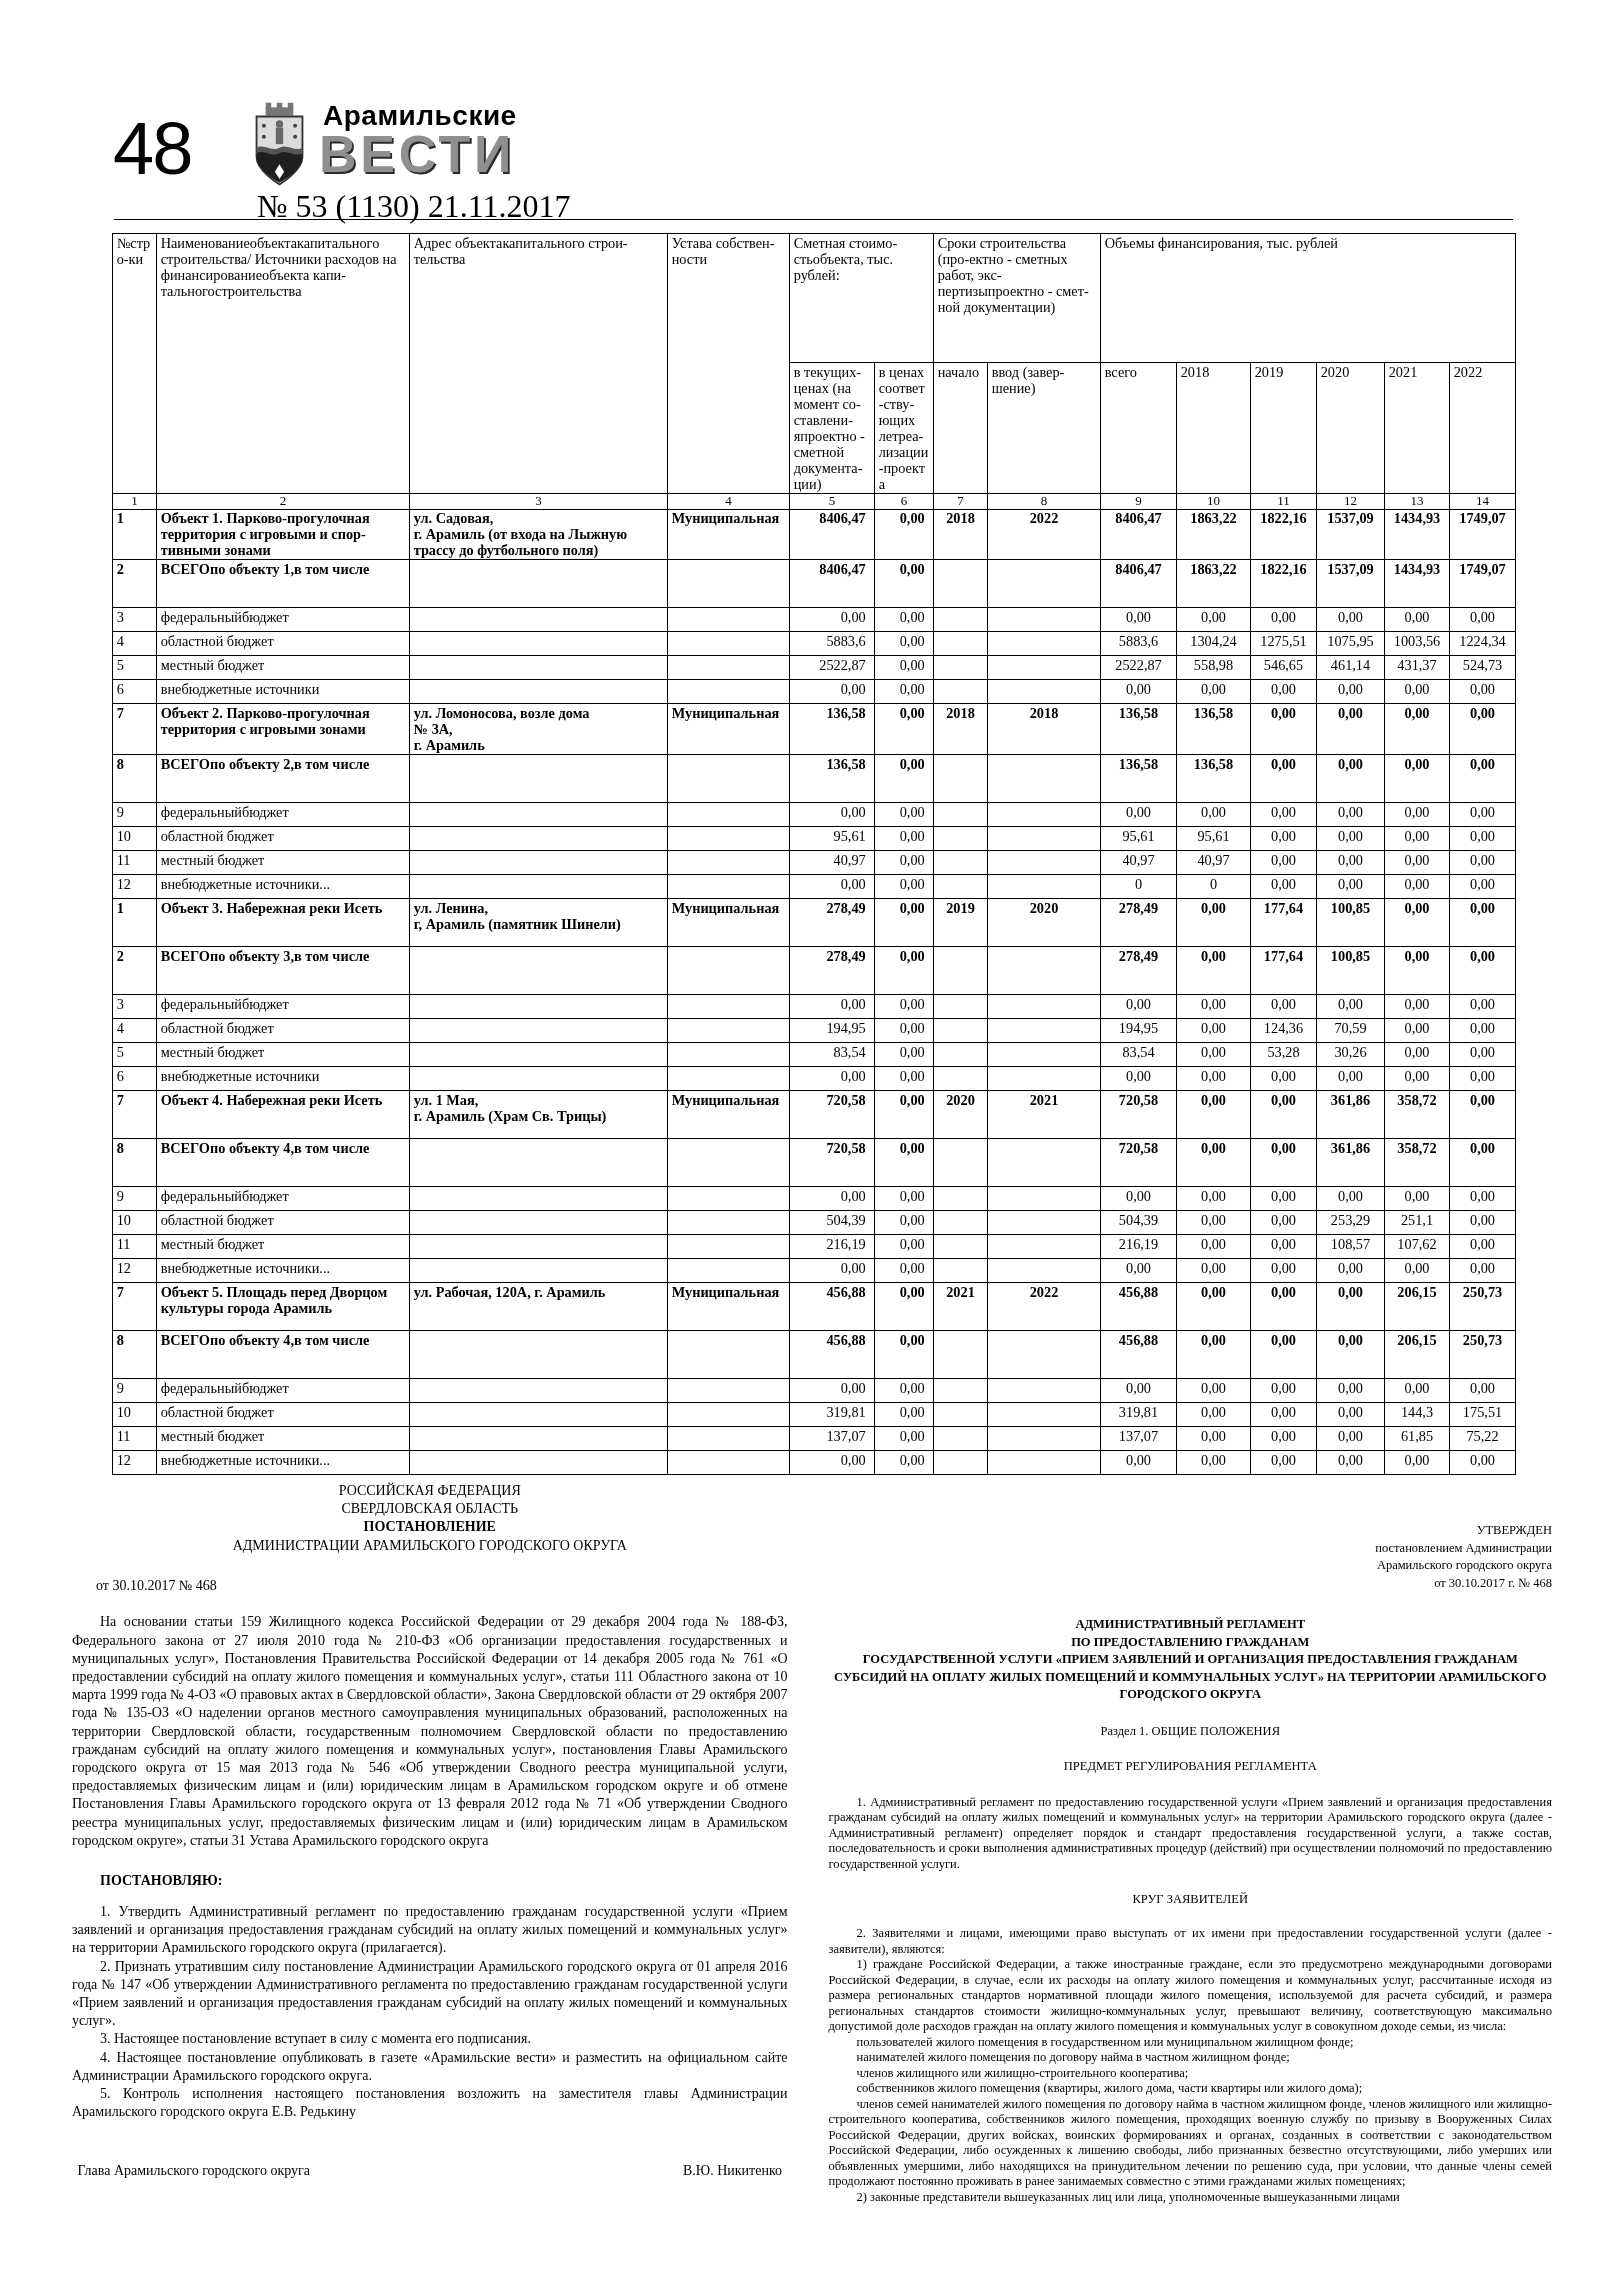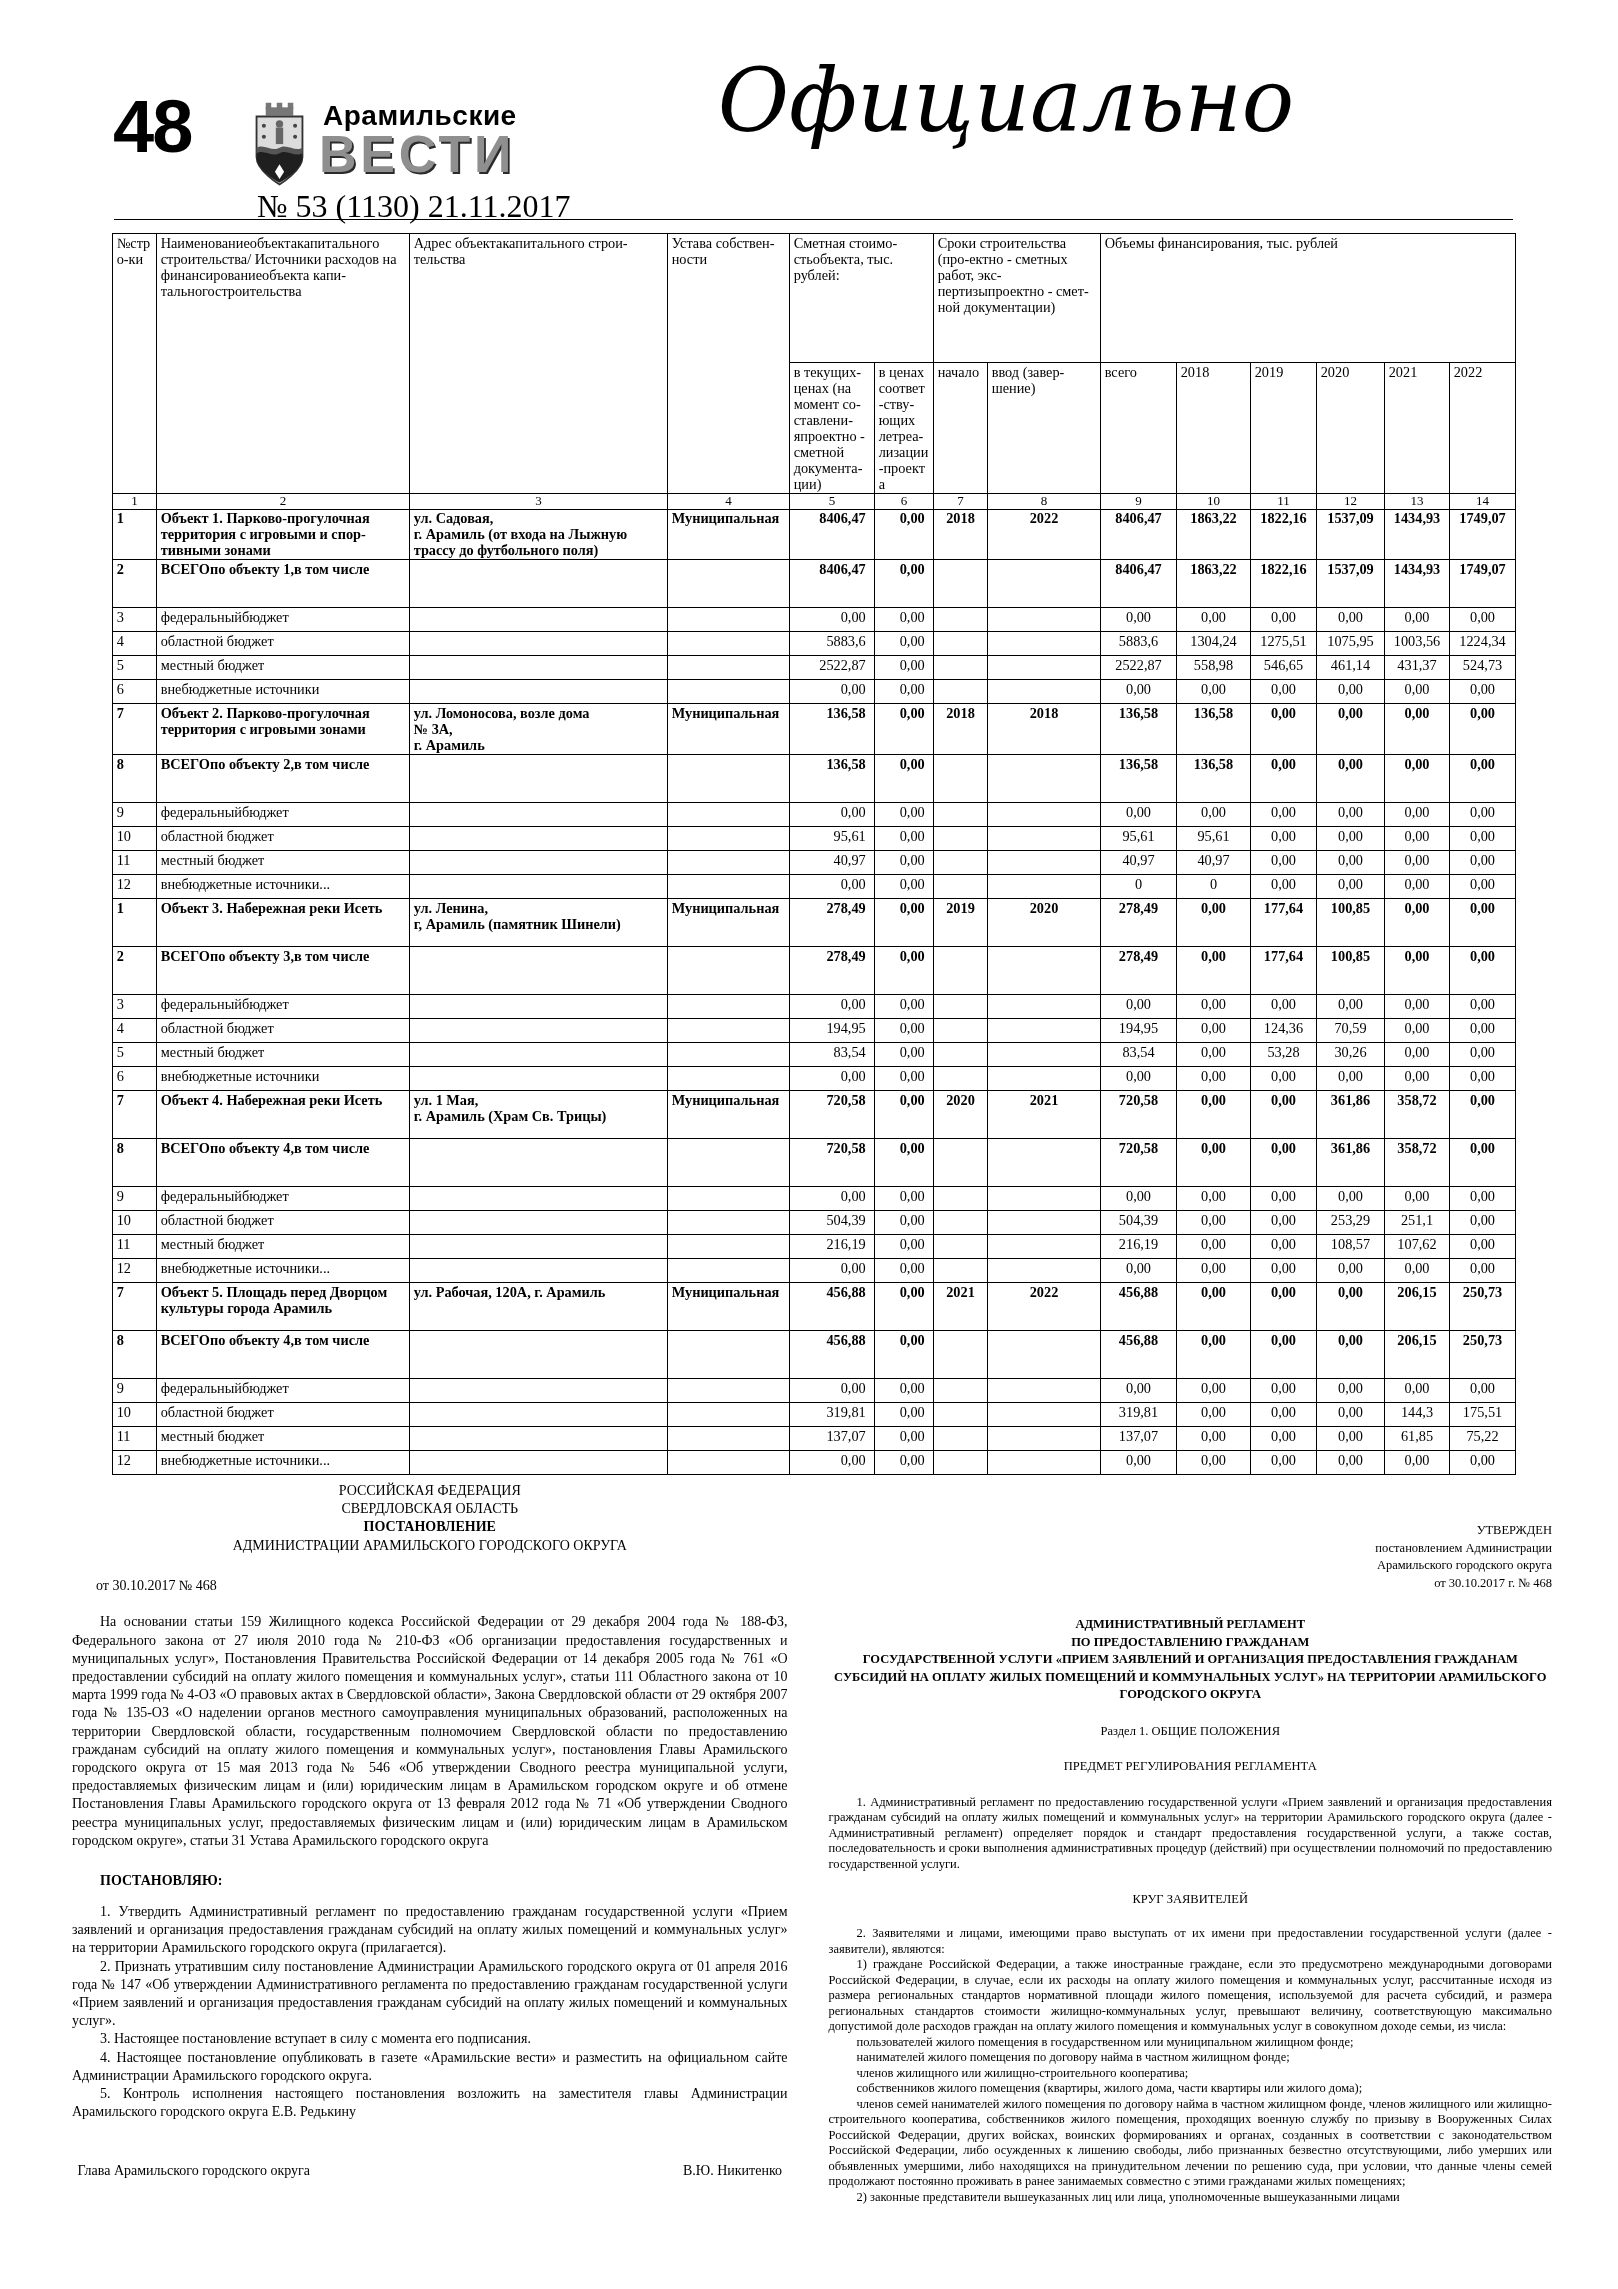--- a/index.html
+++ b/index.html
@@ -2,23 +2,23 @@
 <html lang="ru" style="font-size:14.8px"><head>
 <meta charset="utf-8">
 <style>
   html,body { margin:0; padding:0; background:#fff; }
   .page {
     position:relative; width:1619px; height:2290px; background:#fff; color:#000;
     font-family:"Liberation Serif","DejaVu Serif",serif; overflow:hidden;
   }
   
   .pageno {
-    position:absolute; left:113px; top:84px;
+    position:absolute; left:113px; top:106px;
     font-family:"Liberation Sans","DejaVu Sans",sans-serif;
-    font-weight:bold; font-size:74px; letter-spacing:-1.8px;
+    font-weight:normal; font-size:74px; letter-spacing:-1.8px;
   }
   .coat { position:absolute; left:251px; top:100px; width:57px; height:90px; }
   .mh-small {
     position:absolute; left:323px; top:100px;
     font-family:"Liberation Sans","DejaVu Sans",sans-serif;
     font-weight:bold; font-size:28px; letter-spacing:0.5px;
   }
   .mh-big {
     position:absolute; left:319px; top:124px;
     font-family:"Liberation Sans","DejaVu Sans",sans-serif;
@@ -96,21 +96,20 @@
     <circle cx="14" cy="28" r="2.2" fill="#444"></circle>
     <circle cx="48" cy="28" r="2.2" fill="#444"></circle>
     <circle cx="14" cy="40" r="2.2" fill="#444"></circle>
     <circle cx="48" cy="40" r="2.2" fill="#444"></circle>
     <path d="M31 70 l5 8 l-5 8 l-5 -8 z" fill="#fff"></path>
   </svg>
 
   <div class="mh-small">Арамильские</div>
   <div class="mh-big">ВЕСТИ</div>
   <div class="issue">№ 53 (1130) 21.11.2017</div>
-  <div class="section-title">Официально</div>
   <div class="header-rule"></div>
 
   <table class="fin-table">
     <colgroup>
       <col style="width:44px">
         <col style="width:253px">
         <col style="width:258px">
         <col style="width:122px">
       <col style="width:85px">
         <col style="width:59px">

